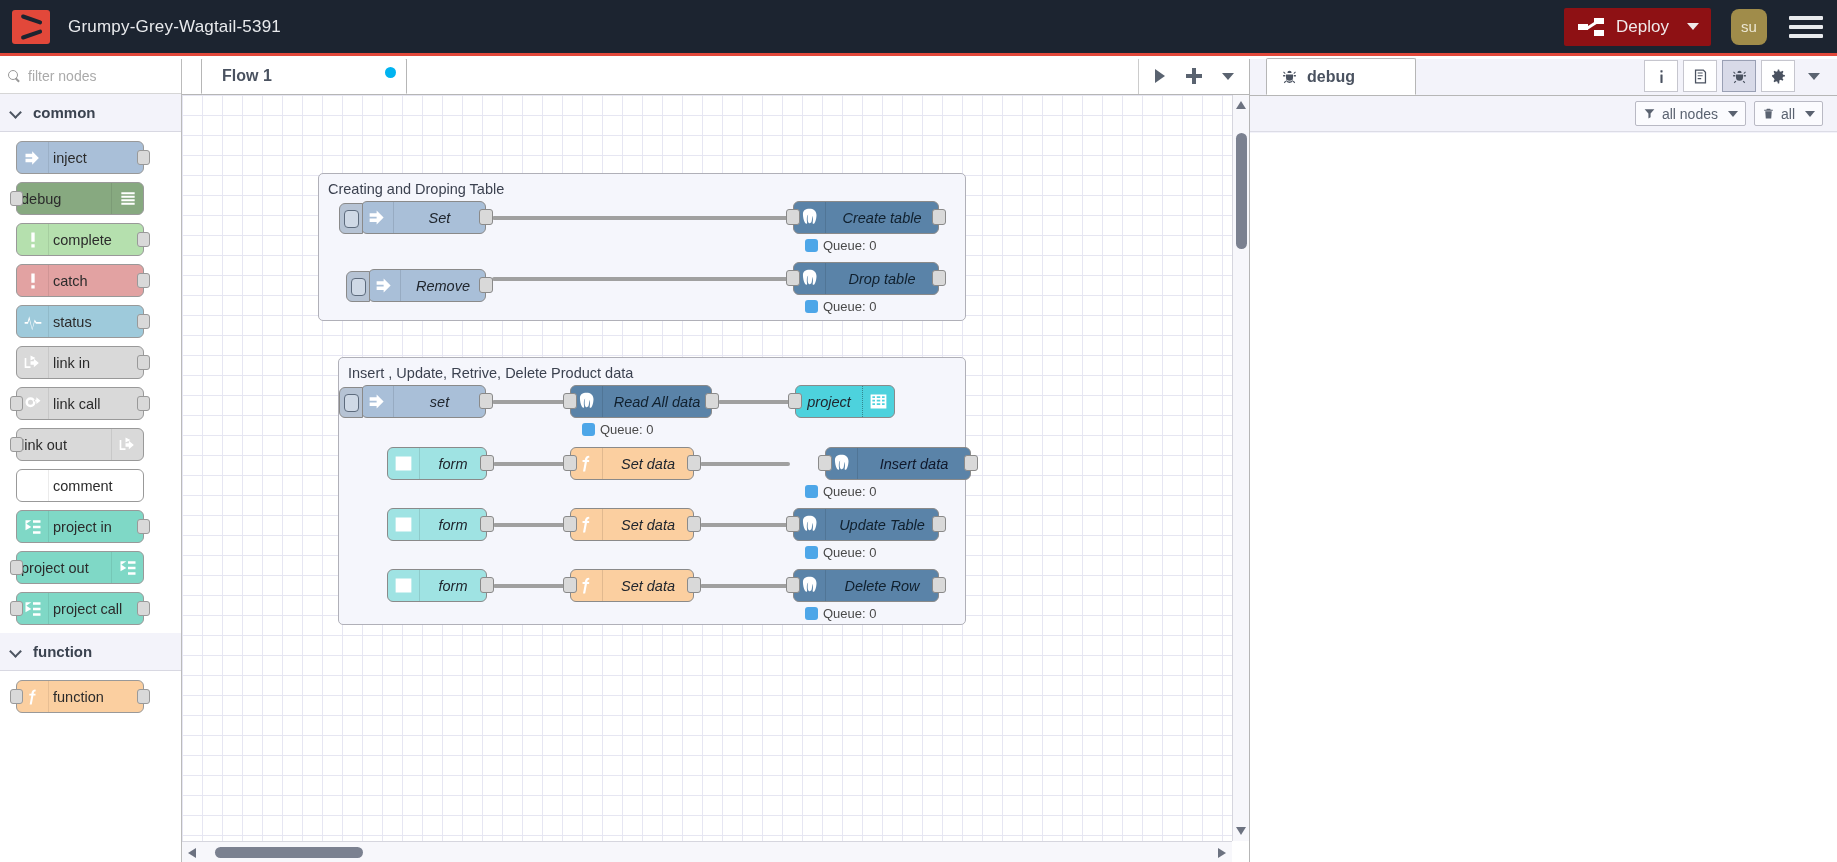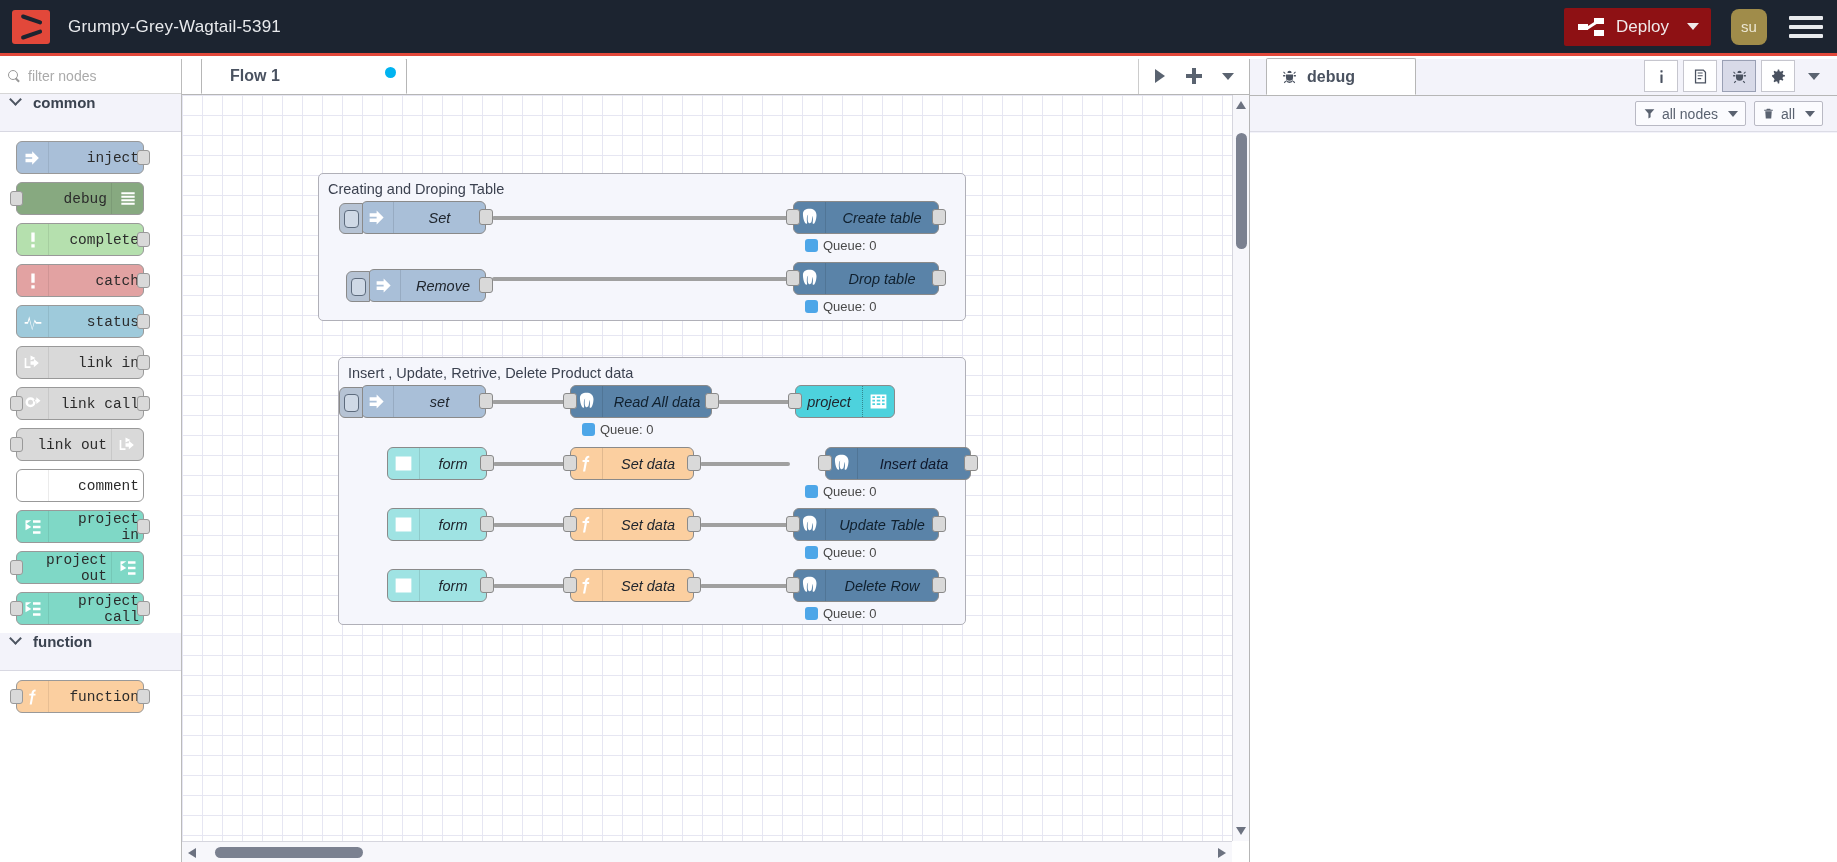--- a/index.html
+++ b/index.html
@@ -80,21 +80,21 @@
     content: ""; position: absolute; width: 5px; height: 1.6px; background: #999;
     left: 7px; top: 9px; transform: rotate(45deg);
   }
   #palette-search input {
     border: none; outline: none; font-size: 14px; color: #555; margin-left: 7px;
     width: 130px; font-family: "Liberation Sans", sans-serif; background: transparent;
   }
   #palette-search input::placeholder { color: #aaa; }
   .cat-header {
     height: 38px; background: #f3f3fa; border-bottom: 1px solid #d8d8e2;
-    display: flex; align-items: flex-start; padding-left: 10px; cursor: pointer;
+    display: flex; align-items: center; padding-left: 10px; cursor: pointer;
   }
   .chev {
     width: 11px; height: 11px; position: relative; flex: none; margin-right: 12px;
   }
   .chev::before {
     content: ""; position: absolute; left: 1px; top: 1px; width: 7px; height: 7px;
     border-right: 2px solid #4d5561; border-bottom: 2px solid #4d5561;
     transform: rotate(45deg);
   }
   .cat-label { font-size: 15px; font-weight: bold; color: #3b4350; }
@@ -102,42 +102,42 @@
   .pnode {
     position: relative; height: 33px; margin: 0 0 8px 16px; width: 128px;
     border-radius: 6px; border: 1px solid #999; display: flex; align-items: center;
     cursor: move; font-size: 14.5px; color: #2b2b2b;
   }
   .pnode .pn-icon {
     width: 32px; height: 100%; display: flex; align-items: center; justify-content: center;
     border-right: 1px solid rgba(0,0,0,.08); flex: none;
   }
   .pnode .pn-icon.right { border-right: none; border-left: 1px solid rgba(0,0,0,.08); }
-  .pnode .pn-label { flex: 1; text-align: right; padding: 0 4px; font-family: Liberation Mono, monospace; }
+  .pnode .pn-label { flex: 1; text-align: left; padding: 0 4px; }
   .port {
     position: absolute; width: 13px; height: 15px; background: #d9d9d9;
     border: 1px solid #999; border-radius: 3px; top: 8px;
   }
   .port.out { right: -7px; }
   .port.in  { left: -7px; }
   .pn-glyph { width: 20px; height: 20px; fill: #fff; }
 
   
   #workspace {
     position: absolute; left: 182px; top: 59px; right: 588px; bottom: 0;
     background: #fff; overflow: hidden;
   }
   #tabbar {
     height: 36px; background: #fff; border-bottom: 1px solid #b6b6b6;
     display: flex; align-items: flex-end; position: relative;
   }
   #tab-flow1 {
     height: 36px; width: 206px; margin-left: 19px; background: #fff;
     border: 1px solid #b6b6b6; border-bottom: 1px solid #fff; position: relative;
-    display: flex; align-items: center; padding-left: 28px; cursor: pointer;
+    display: flex; align-items: center; padding-left: 20px; cursor: pointer;
     border-radius: 2px 2px 0 0;
   }
   #tab-flow1 .tab-text { font-size: 16px; font-weight: bold; color: #4a5260; }
   #tab-dot {
     position: absolute; right: 10px; top: 8px; width: 11px; height: 11px;
     border-radius: 50%; background: #00b3f0;
   }
   #tab-tools {
     margin-left: auto; display: flex; align-items: center; gap: 0; height: 36px;
     border-left: 1px solid #ccc; padding: 0 4px;

